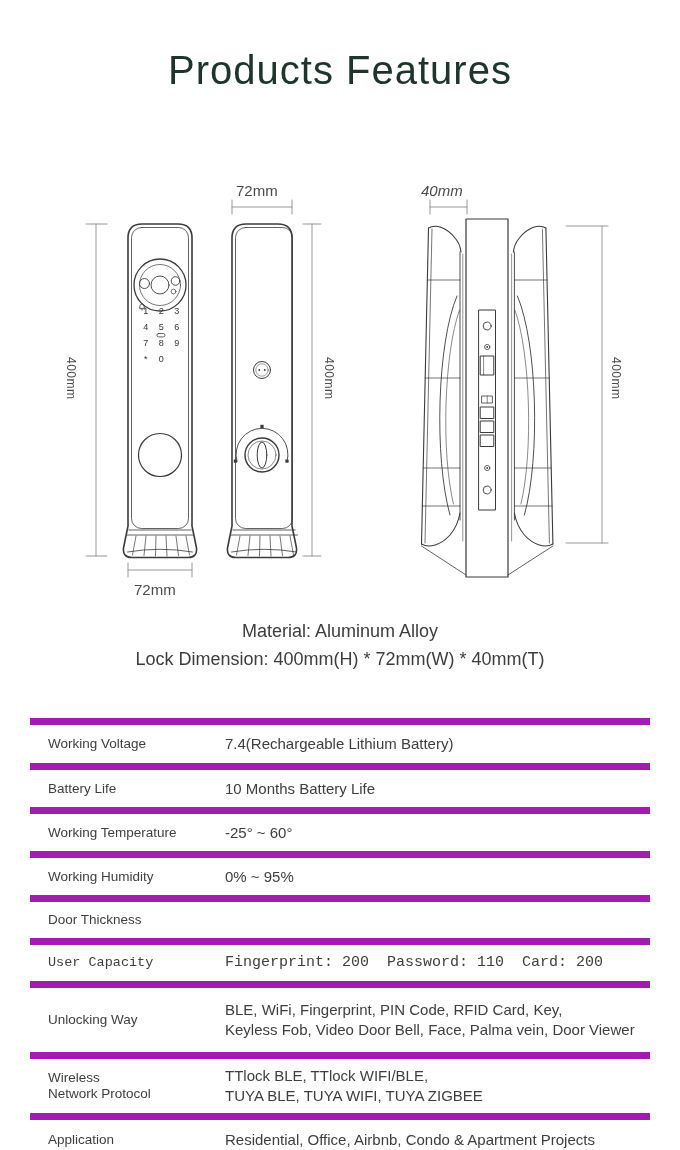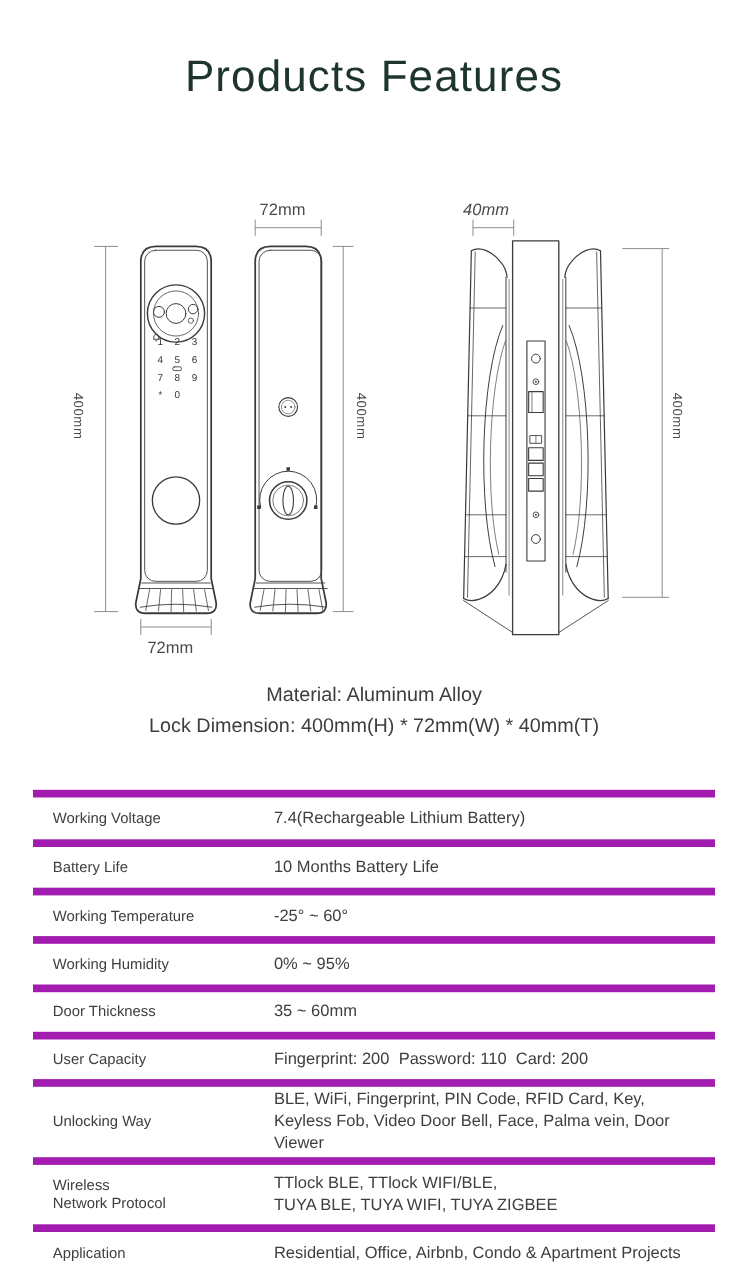--- a/index.html
+++ b/index.html
@@ -39,30 +39,30 @@
   
   .spec-table{
     position:absolute;top:718px;left:30px;width:620px;
     border-bottom:1px solid #d9d9d9;
   }
   .spec-row{
     display:flex;align-items:center;border-top:7px solid #a21caf;height:37px;
   }
   .spec-row:nth-child(1){height:38px;}
   .spec-row:nth-child(5){height:36px;}
-  .spec-row:nth-child(6){height:36px;}
+  .spec-row:nth-child(6){height:36px;font-family:Liberation Mono, monospace;}
   .spec-row:nth-child(7){height:64px;}
   .spec-row:nth-child(8){height:54px;justify-content:flex-end;}
   .spec-row:nth-child(9){height:40px;}
   .spec-label{
     width:177px;padding-left:18px;flex:0 0 auto;
     font-size:13.5px;line-height:16px;color:#3e3e3e;white-space:pre-wrap;
   }
   .spec-value{
-    flex:1 1 auto;font-size:15px;line-height:20px;color:#3e3e3e;white-space:pre-wrap;margin-left:24px;
+    flex:1 1 auto;font-size:15px;line-height:20px;color:#3e3e3e;white-space:pre-wrap;
   }
 </style>
 </head>
 <body>
 
 <div class="page">
 
   <div class="title">Products Features</div>
 
   <div class="drawings">
@@ -226,21 +226,20 @@
     <div class="spec-row">
       <div class="spec-label">Working Temperature</div>
       <div class="spec-value">-25° ~ 60°</div>
     </div>
     <div class="spec-row">
       <div class="spec-label">Working Humidity</div>
       <div class="spec-value">0% ~ 95%</div>
     </div>
     <div class="spec-row">
       <div class="spec-label">Door Thickness</div>
-      <div class="spec-value">35 ~ 60mm</div>
     </div>
     <div class="spec-row">
       <div class="spec-label">User Capacity</div>
       <div class="spec-value">Fingerprint: 200  Password: 110  Card: 200</div>
     </div>
     <div class="spec-row">
       <div class="spec-label">Unlocking Way</div>
       <div class="spec-value">BLE, WiFi, Fingerprint, PIN Code, RFID Card, Key,
 Keyless Fob, Video Door Bell, Face, Palma vein, Door Viewer</div>
     </div>

